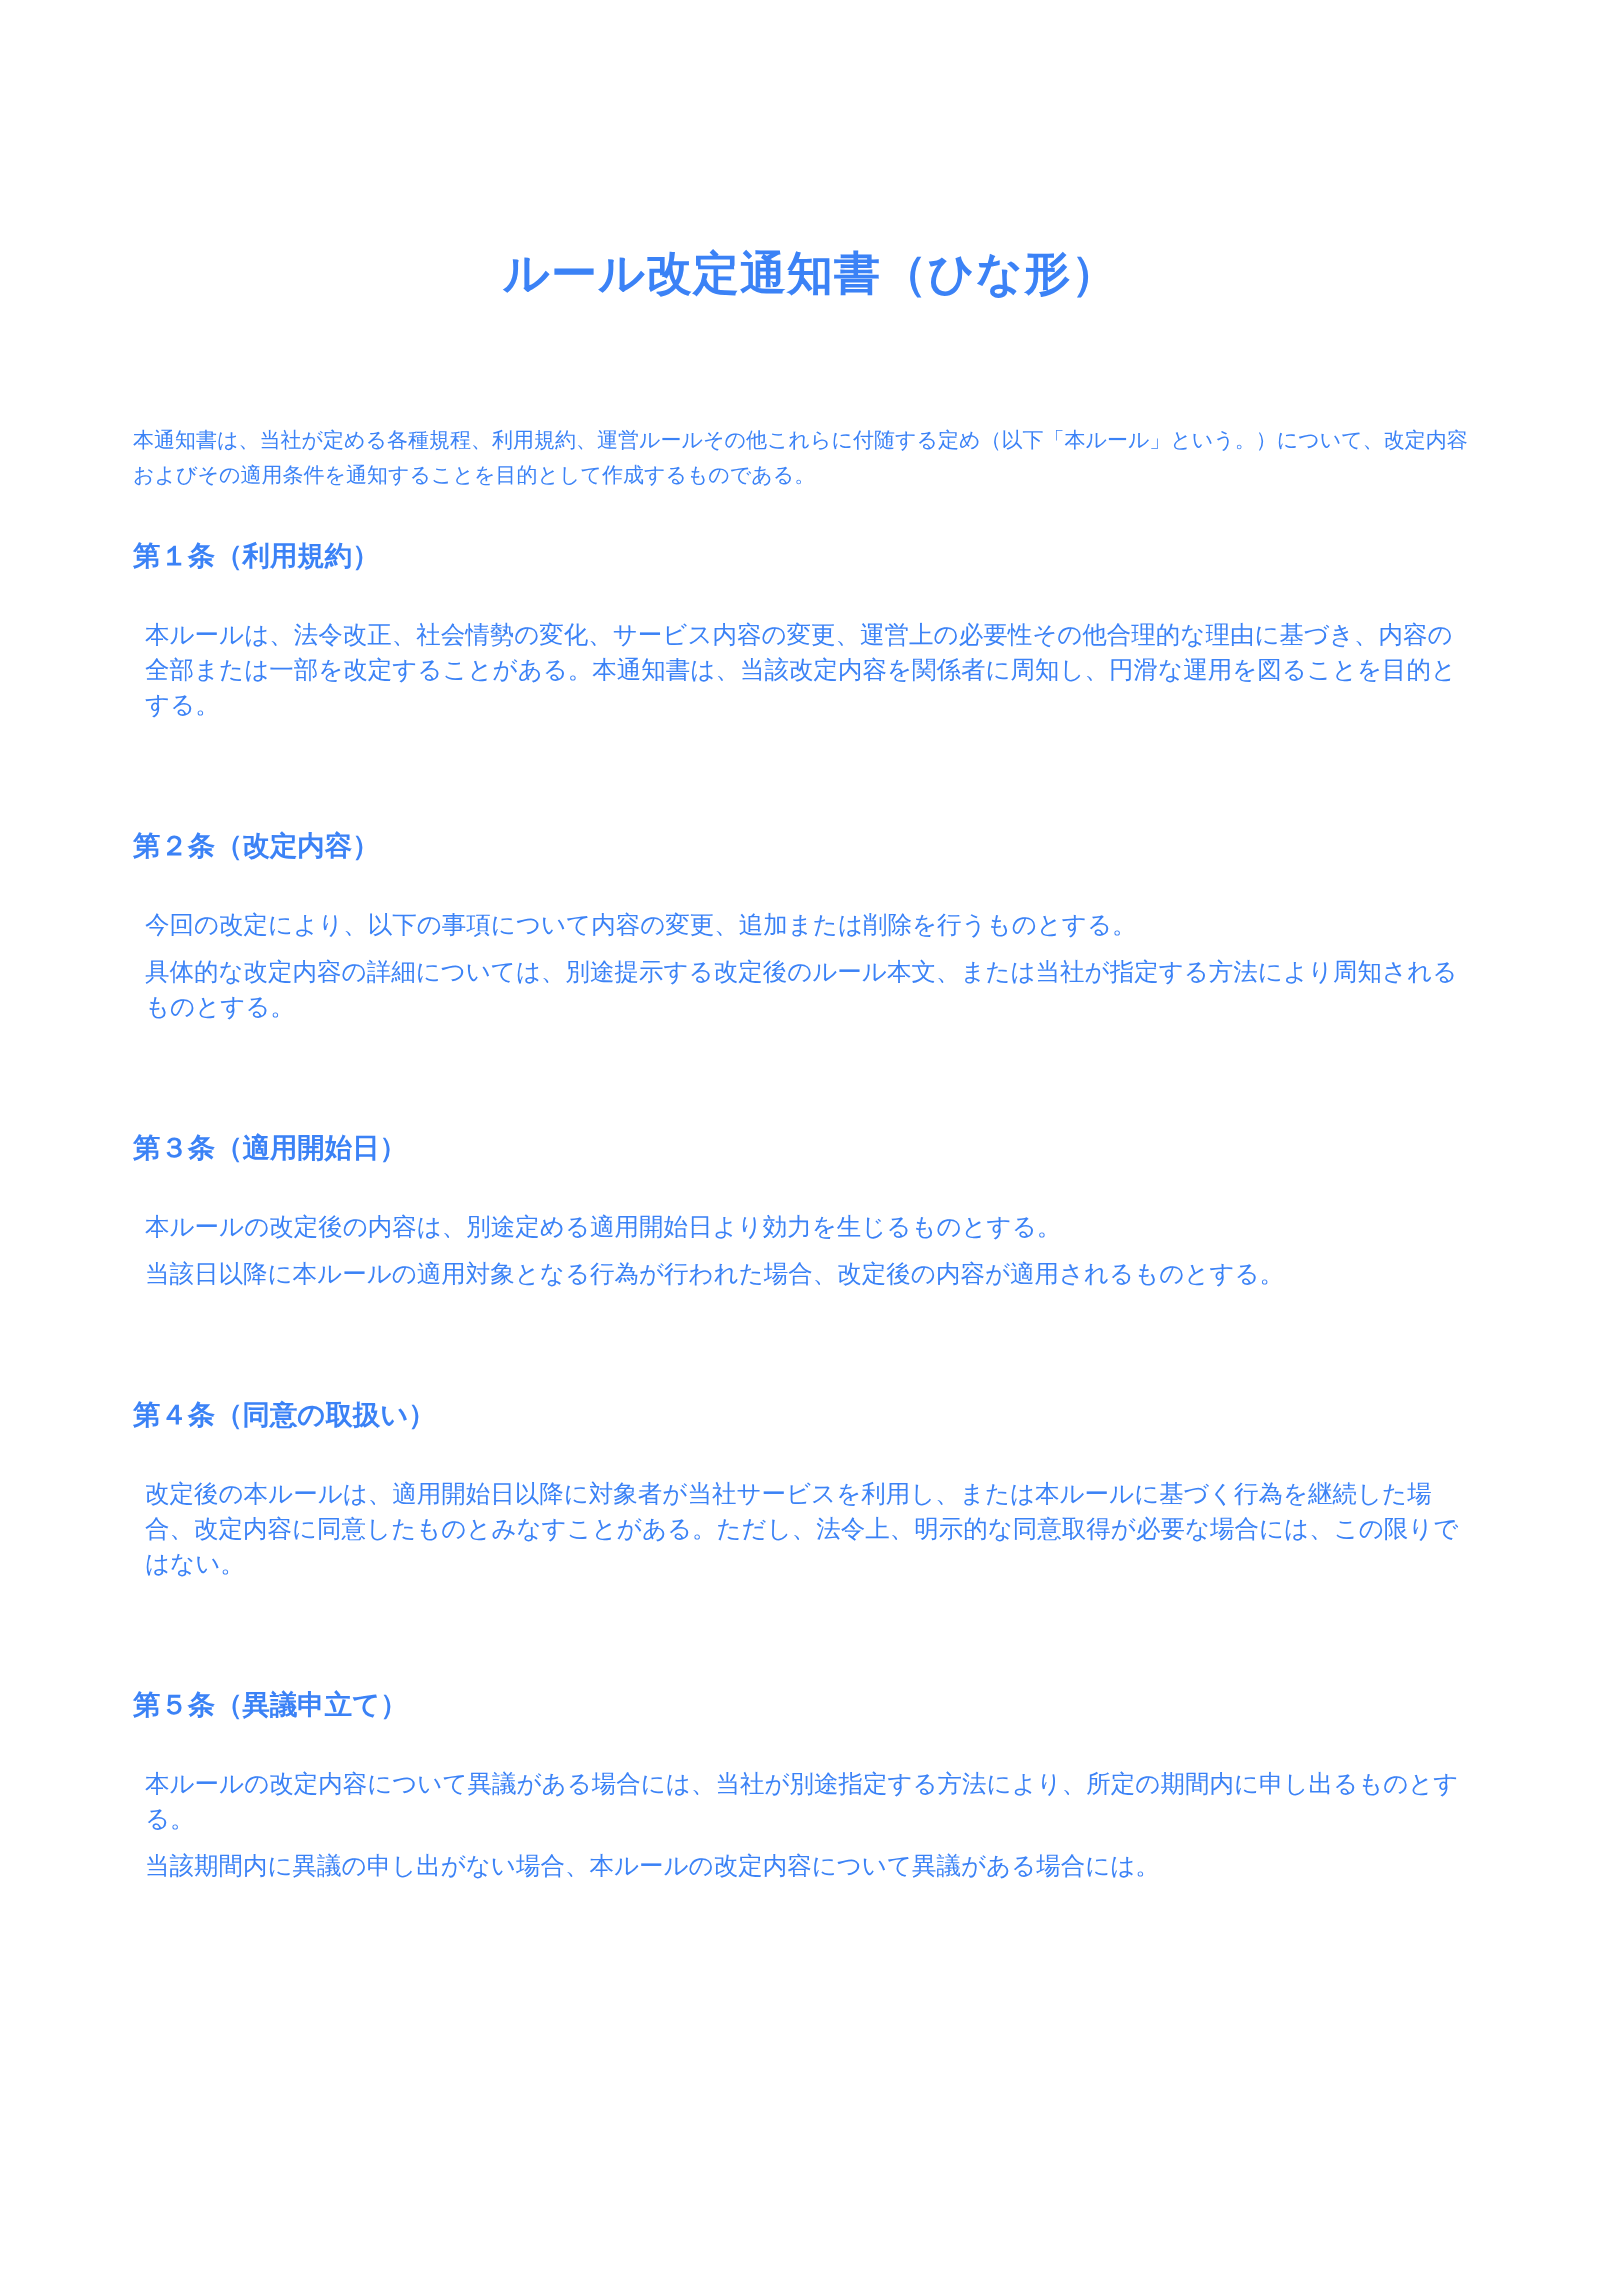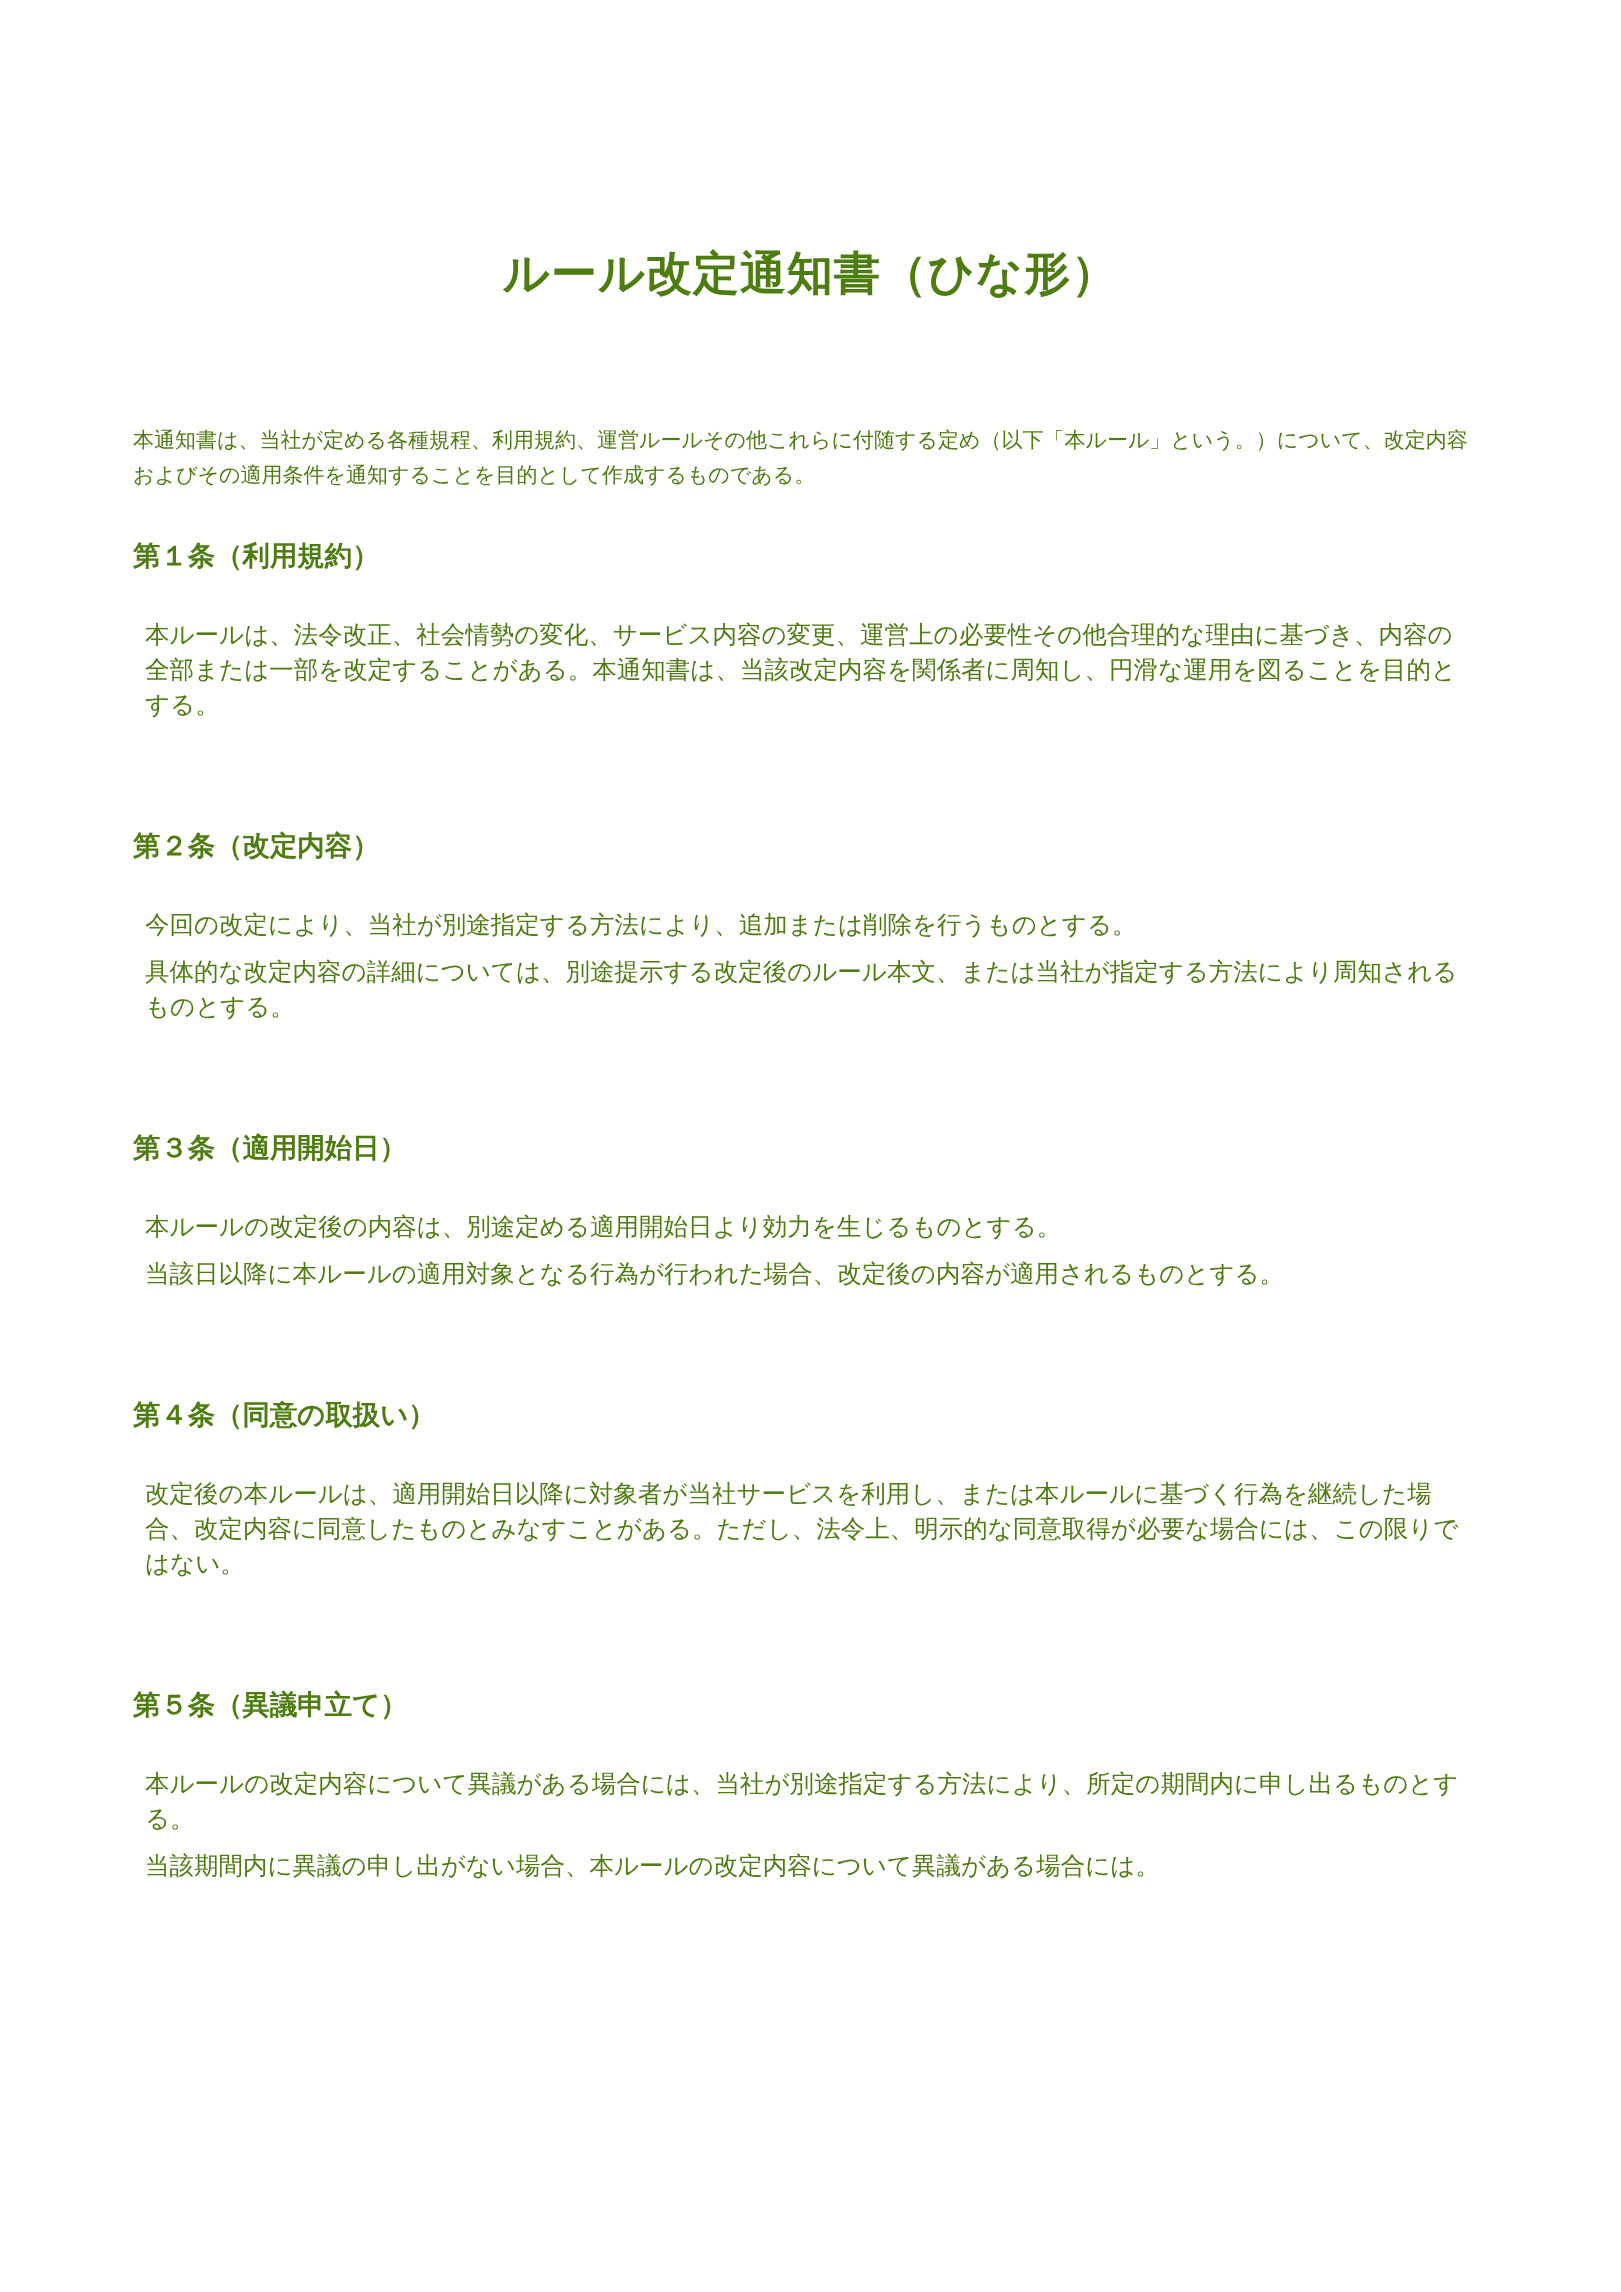--- a/index.html
+++ b/index.html
@@ -6,21 +6,21 @@
     margin: 0;
     padding: 0;
     background: #ffffff;
   }
   .page {
     position: relative;
     width: 1621px;
     height: 2293px;
     box-sizing: border-box;
     background: #ffffff;
-    color: #4d7c0f;
+    color: #3b82f6;
     padding: 0 133px;
     overflow: hidden;
     font-family: "Liberation Sans", "DejaVu Sans", sans-serif;
   }
   .doc-title {
     margin: 243px 0 0 0;
     font-size: 46px;
     line-height: 60px;
     font-weight: 700;
     text-align: center;
@@ -65,21 +65,21 @@
   <div class="section section--first">
     <h2 class="section-heading">第１条（利用規約）</h2>
     <div class="section-body">
       <p>本ルールは、法令改正、社会情勢の変化、サービス内容の変更、運営上の必要性その他合理的な理由に基づき、内容の全部または一部を改定することがある。本通知書は、当該改定内容を関係者に周知し、円滑な運用を図ることを目的とする。</p>
     </div>
   </div>
 
   <div class="section">
     <h2 class="section-heading">第２条（改定内容）</h2>
     <div class="section-body">
-      <p>今回の改定により、当社が別途指定する方法により、追加または削除を行うものとする。</p>
+      <p>今回の改定により、以下の事項について内容の変更、追加または削除を行うものとする。</p>
       <p>具体的な改定内容の詳細については、別途提示する改定後のルール本文、または当社が指定する方法により周知されるものとする。</p>
     </div>
   </div>
 
   <div class="section">
     <h2 class="section-heading">第３条（適用開始日）</h2>
     <div class="section-body">
       <p>本ルールの改定後の内容は、別途定める適用開始日より効力を生じるものとする。</p>
       <p>当該日以降に本ルールの適用対象となる行為が行われた場合、改定後の内容が適用されるものとする。</p>
     </div>

